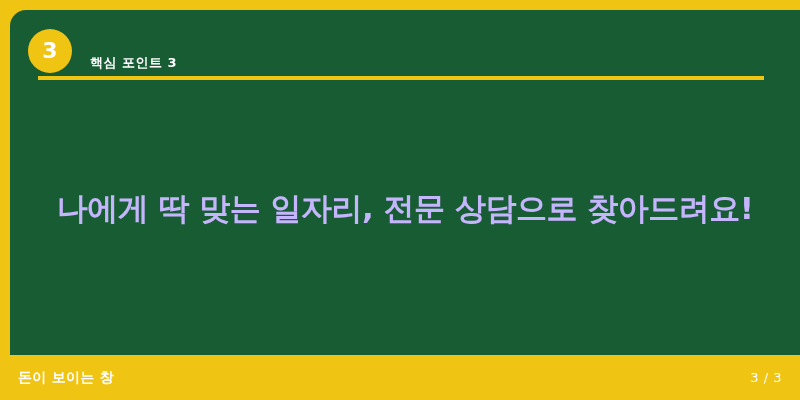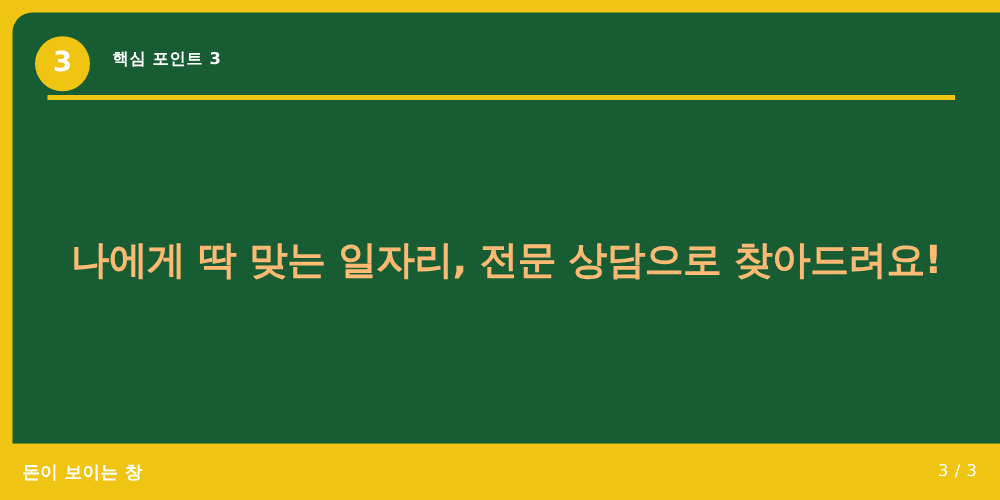--- a/index.html
+++ b/index.html
@@ -49,21 +49,21 @@
   }
   .badge-num {
     color: #ffffff;
     font-size: 22px;
     font-weight: bold;
     line-height: 1;
   }
   .header-label {
     position: absolute;
     left: 80px;
-    top: 28px;
+    top: 44px;
     color: #ffffff;
     font-size: 13px;
     font-weight: bold;
     letter-spacing: 0.5px;
   }
   .divider {
     position: absolute;
     left: 28px;
     top: 66px;
     width: 726px;
@@ -77,21 +77,21 @@
     right: 0;
     top: 80px;
     bottom: 0;
     display: flex;
     align-items: center;
     justify-content: center;
     padding: 0 30px;
     box-sizing: border-box;
   }
   .headline {
-    color: #fdba74;
+    color: #c4b5fd;
     font-size: 31px;
     font-weight: bold;
     text-align: right;
     line-height: 1.35;
     letter-spacing: -0.5px;
     margin-top: -28px;
   }
   
   .footer {
     position: absolute;

